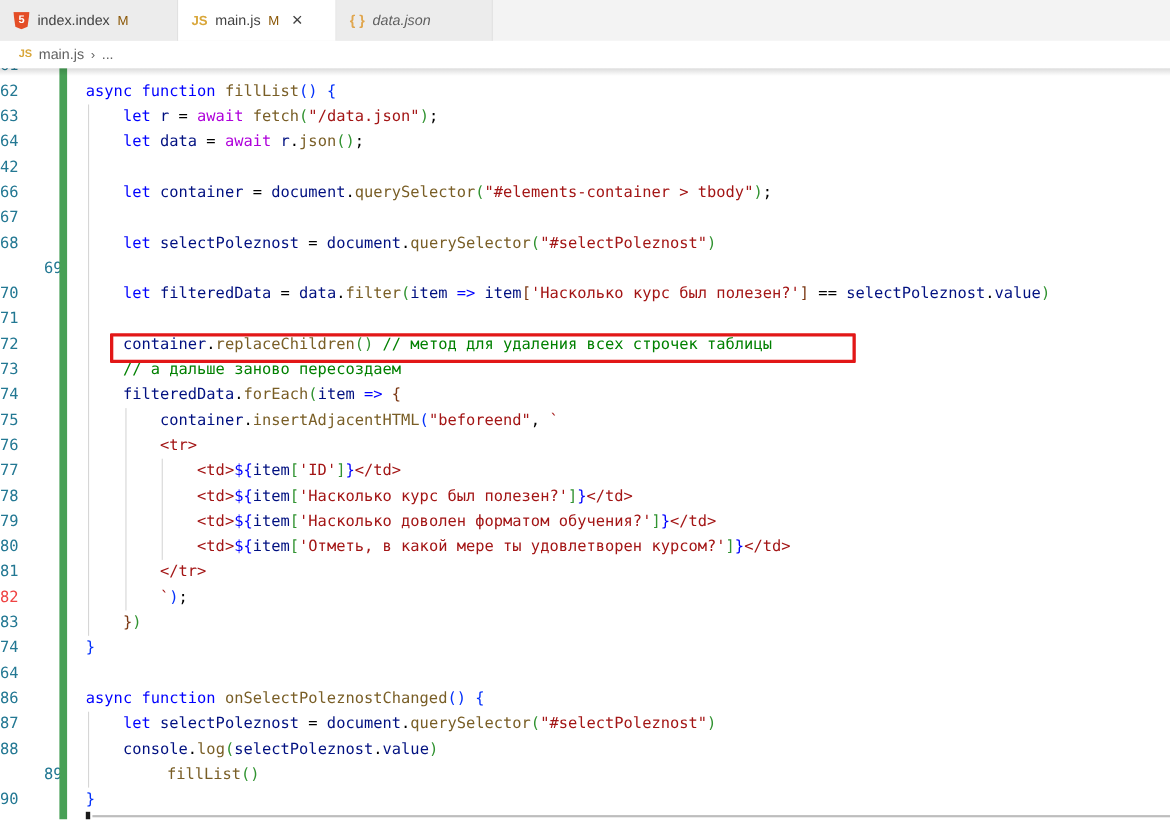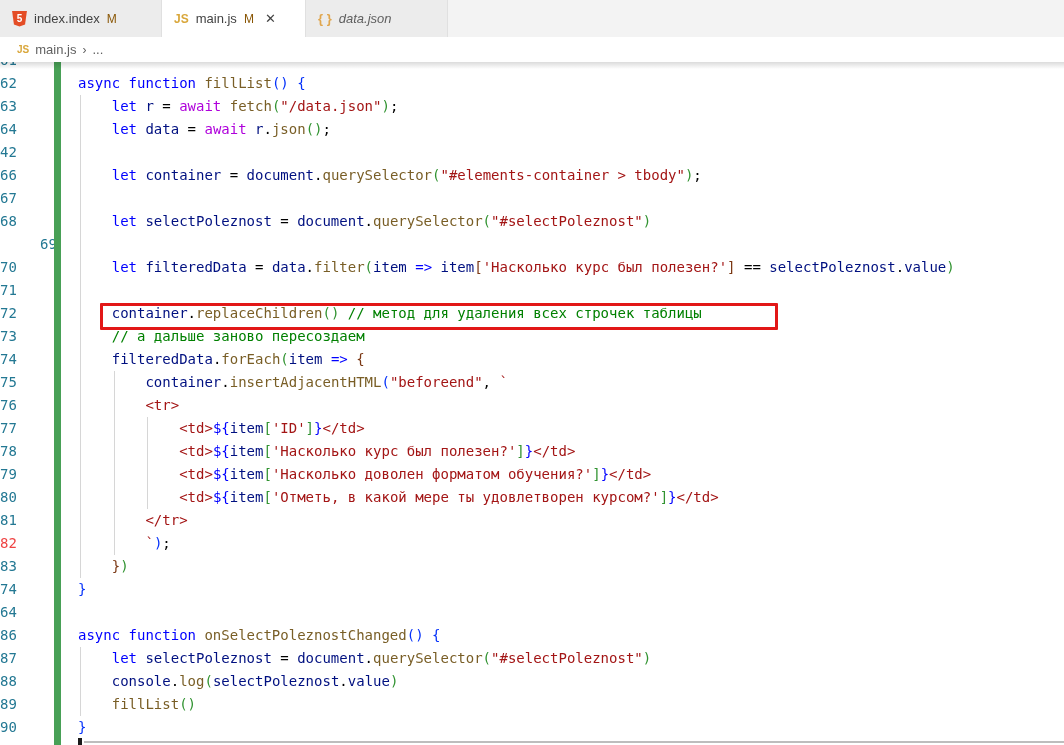--- a/index.html
+++ b/index.html
@@ -71,21 +71,21 @@
       <div class="code-row"><div class="ln" style="color: rgb(35, 120, 147);">79</div><div class="code-text"><span style="color: rgb(0, 0, 0);">            </span><span style="color: rgb(163, 21, 21);">&lt;td&gt;</span><span style="color: rgb(0, 0, 255);">${</span><span style="color: rgb(0, 16, 128);">item</span><span style="color: rgb(49, 147, 49);">[</span><span style="color: rgb(163, 21, 21);">'Насколько доволен форматом обучения?'</span><span style="color: rgb(49, 147, 49);">]</span><span style="color: rgb(0, 0, 255);">}</span><span style="color: rgb(163, 21, 21);">&lt;/td&gt;</span></div></div>
       <div class="code-row"><div class="ln" style="color: rgb(35, 120, 147);">80</div><div class="code-text"><span style="color: rgb(0, 0, 0);">            </span><span style="color: rgb(163, 21, 21);">&lt;td&gt;</span><span style="color: rgb(0, 0, 255);">${</span><span style="color: rgb(0, 16, 128);">item</span><span style="color: rgb(49, 147, 49);">[</span><span style="color: rgb(163, 21, 21);">'Отметь, в какой мере ты удовлетворен курсом?'</span><span style="color: rgb(49, 147, 49);">]</span><span style="color: rgb(0, 0, 255);">}</span><span style="color: rgb(163, 21, 21);">&lt;/td&gt;</span></div></div>
       <div class="code-row"><div class="ln" style="color: rgb(35, 120, 147);">81</div><div class="code-text"><span style="color: rgb(0, 0, 0);">        </span><span style="color: rgb(163, 21, 21);">&lt;/tr&gt;</span></div></div>
       <div class="code-row"><div class="ln" style="color: #ef4444;">82</div><div class="code-text"><span style="color: rgb(0, 0, 0);">        </span><span style="color: rgb(163, 21, 21);">`</span><span style="color: rgb(4, 49, 250);">)</span><span style="color: rgb(0, 0, 0);">;</span></div></div>
       <div class="code-row"><div class="ln" style="color: rgb(35, 120, 147);">83</div><div class="code-text"><span style="color: rgb(0, 0, 0);">    </span><span style="color: rgb(123, 56, 20);">}</span><span style="color: rgb(49, 147, 49);">)</span></div></div>
       <div class="code-row"><div class="ln" style="color: rgb(35, 120, 147);">74</div><div class="code-text"><span style="color: rgb(4, 49, 250);">}</span></div></div>
       <div class="code-row"><div class="ln" style="color: rgb(35, 120, 147);">64</div><div class="code-text"></div></div>
       <div class="code-row"><div class="ln" style="color: rgb(35, 120, 147);">86</div><div class="code-text"><span style="color: rgb(0, 0, 255);">async </span><span style="color: rgb(0, 0, 255);">function </span><span style="color: rgb(121, 94, 38);">onSelectPoleznostChanged</span><span style="color: rgb(4, 49, 250);">()</span><span style="color: rgb(0, 0, 0);"> </span><span style="color: rgb(4, 49, 250);">{</span></div></div>
       <div class="code-row"><div class="ln" style="color: rgb(35, 120, 147);">87</div><div class="code-text"><span style="color: rgb(0, 0, 0);">    </span><span style="color: rgb(0, 0, 255);">let </span><span style="color: rgb(0, 16, 128);">selectPoleznost </span><span style="color: rgb(0, 0, 0);">= </span><span style="color: rgb(0, 16, 128);">document</span><span style="color: rgb(0, 0, 0);">.</span><span style="color: rgb(121, 94, 38);">querySelector</span><span style="color: rgb(49, 147, 49);">(</span><span style="color: rgb(163, 21, 21);">"#selectPoleznost"</span><span style="color: rgb(49, 147, 49);">)</span></div></div>
       <div class="code-row"><div class="ln" style="color: rgb(35, 120, 147);">88</div><div class="code-text"><span style="color: rgb(0, 0, 0);">    </span><span style="color: rgb(0, 16, 128);">console</span><span style="color: rgb(0, 0, 0);">.</span><span style="color: rgb(121, 94, 38);">log</span><span style="color: rgb(49, 147, 49);">(</span><span style="color: rgb(0, 16, 128);">selectPoleznost</span><span style="color: rgb(0, 0, 0);">.</span><span style="color: rgb(0, 16, 128);">value</span><span style="color: rgb(49, 147, 49);">)</span></div></div>
-      <div class="code-row"><div class="ln" style="color: rgb(35, 120, 147);">89</div><div class="code-text"><span style="color: rgb(0, 0, 0);">    </span><span style="color: rgb(121, 94, 38);">fillList</span><span style="color: rgb(49, 147, 49);">()</span></div></div>
+      <div class="code-row"><div class="ln" style="color: rgb(35, 120, 147); margin-left: 40px;">89</div><div class="code-text"><span style="color: rgb(0, 0, 0);">    </span><span style="color: rgb(121, 94, 38);">fillList</span><span style="color: rgb(49, 147, 49);">()</span></div></div>
       <div class="code-row"><div class="ln" style="color: rgb(35, 120, 147);">90</div><div class="code-text"><span style="color: rgb(4, 49, 250);">}</span></div></div>
     </div>
   <div class="gutter-added" style="background: rgb(72, 160, 86);"></div>
   <div id="guides">
       <div class="indent-guide" style="left: 80px; top: 95px; height: 483px;"></div>
       <div class="indent-guide" style="left: 80px; top: 647px; height: 69px;"></div>
       <div class="indent-guide" style="left: 113.72px; top: 371px; height: 184px;"></div>
       <div class="indent-guide" style="left: 147.44px; top: 417px; height: 92px;"></div>
     </div>
   <div class="annotation-box" id="annotation-box" style="border-color: rgb(226, 23, 23); left: 100px; width: 678px; top: 303px; height: 27px;"></div>

